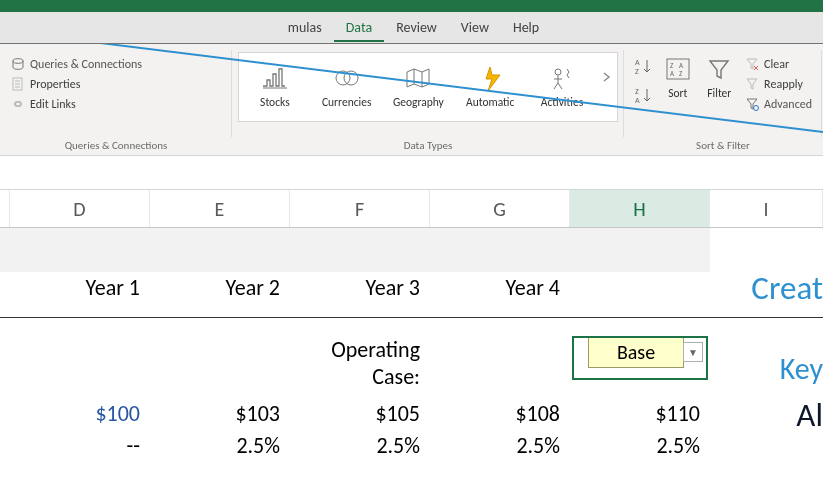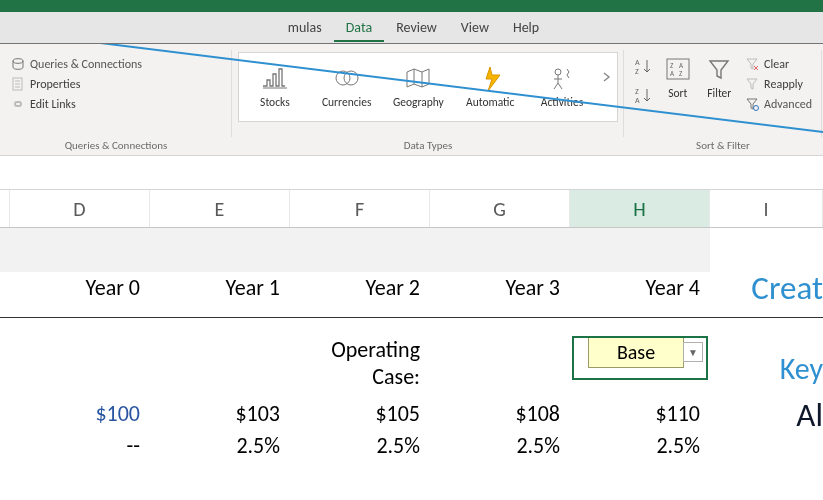--- a/index.html
+++ b/index.html
@@ -363,21 +363,20 @@
         <div class="c first"></div>
         <div class="c"></div>
         <div class="c"></div>
         <div class="c"></div>
         <div class="c"></div>
         <div class="c"></div>
       </div>
 
     <div class="row year-row h">
       <div class="c first"></div>
-      <div class="c">Year 0</div>
       <div class="c">Year 1</div>
       <div class="c">Year 2</div>
       <div class="c">Year 3</div>
       <div class="c">Year 4</div>
     </div>
 
     <div class="row" style="height:16px;"></div>
 
     <div class="row h">
       <div class="c first"></div>

